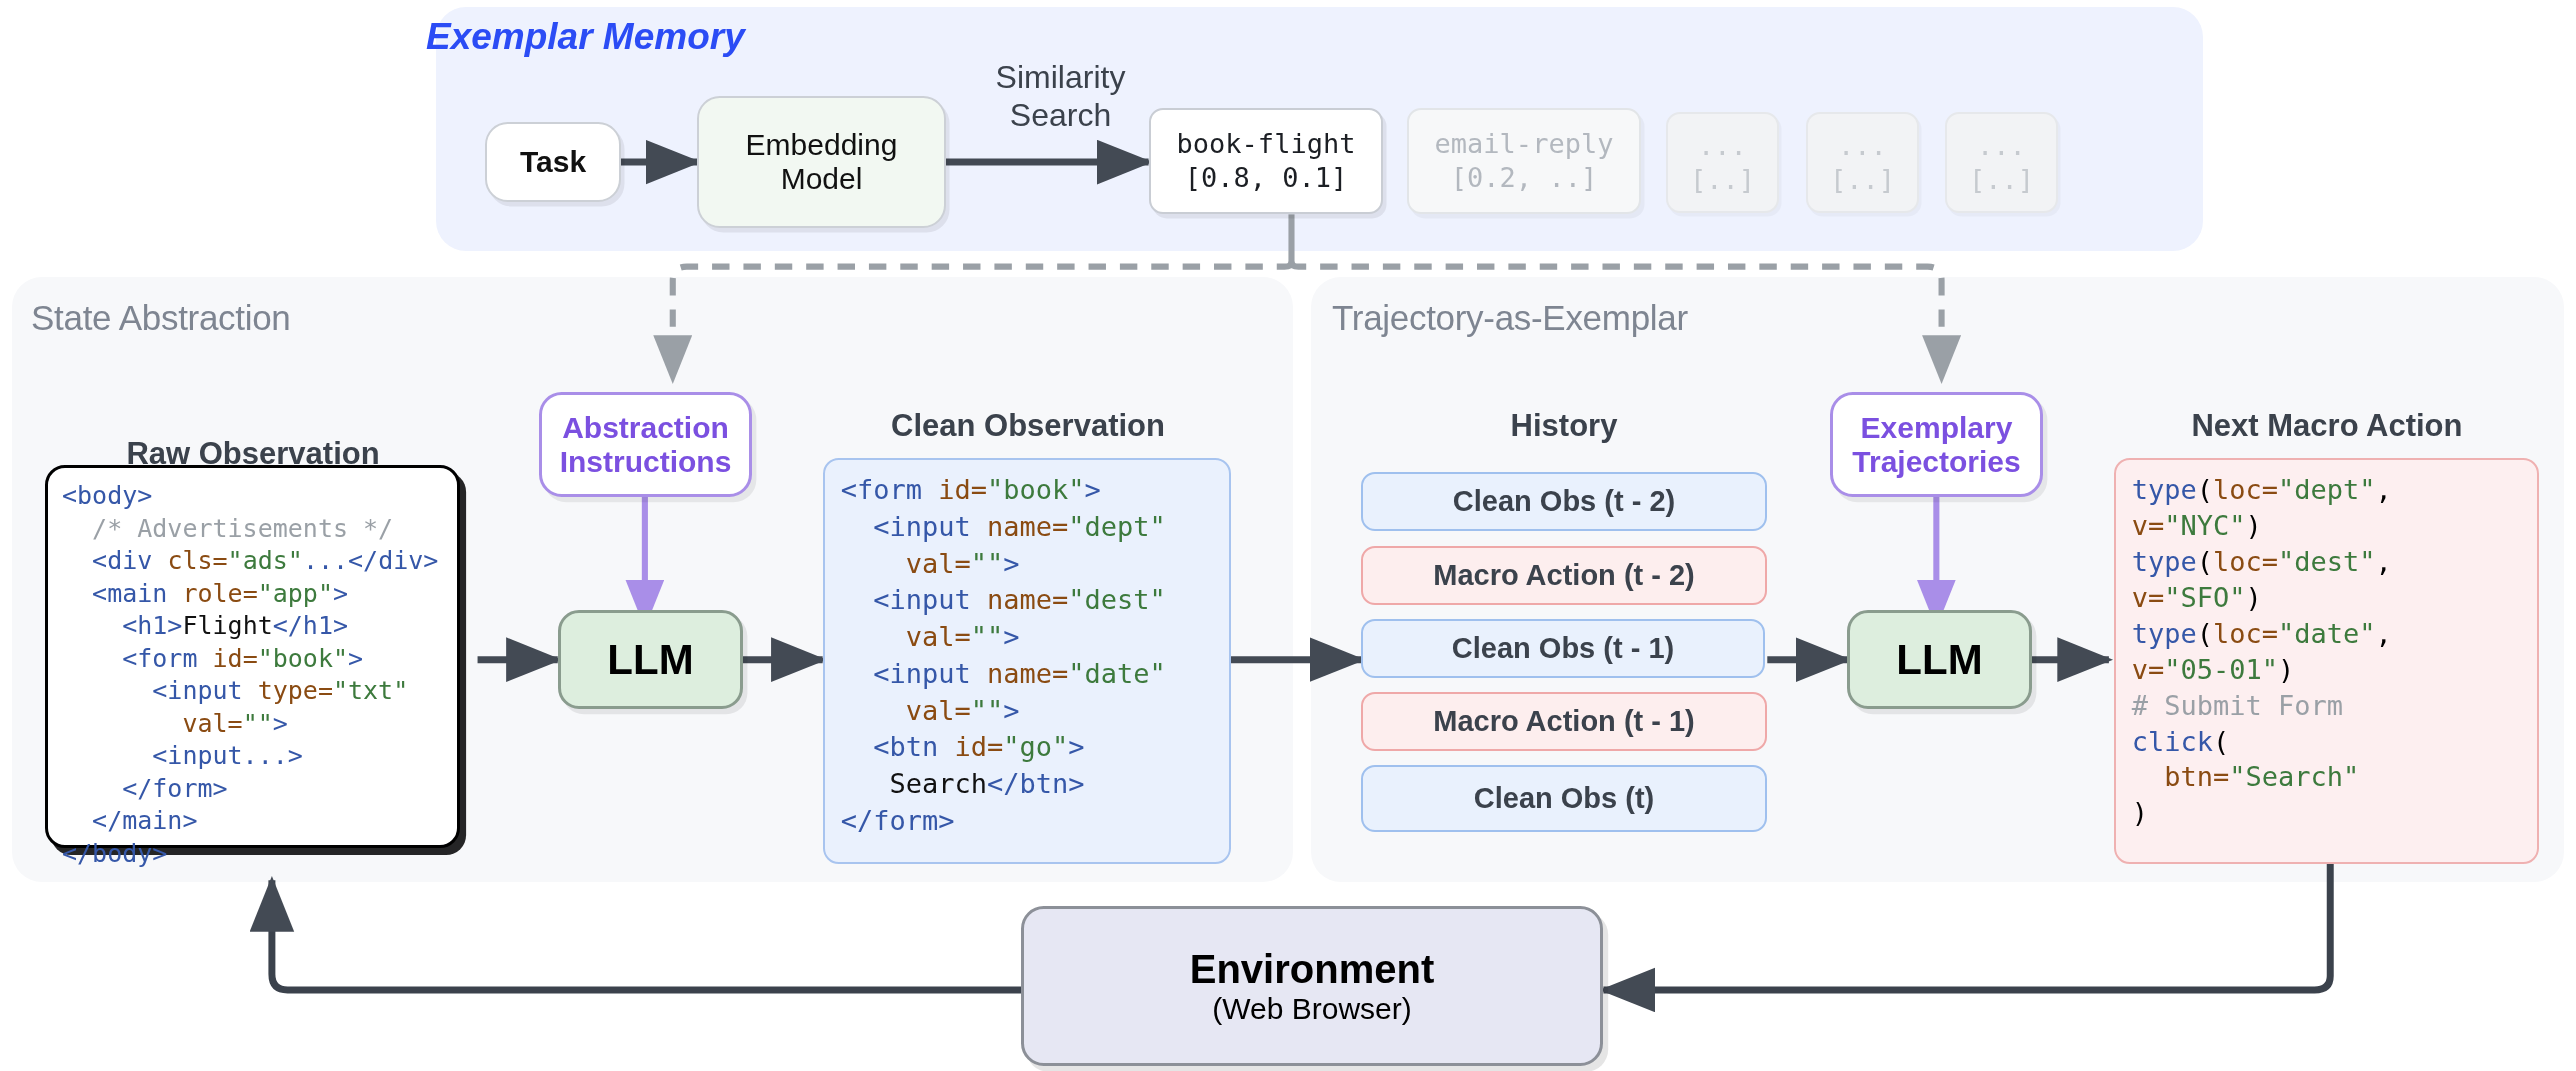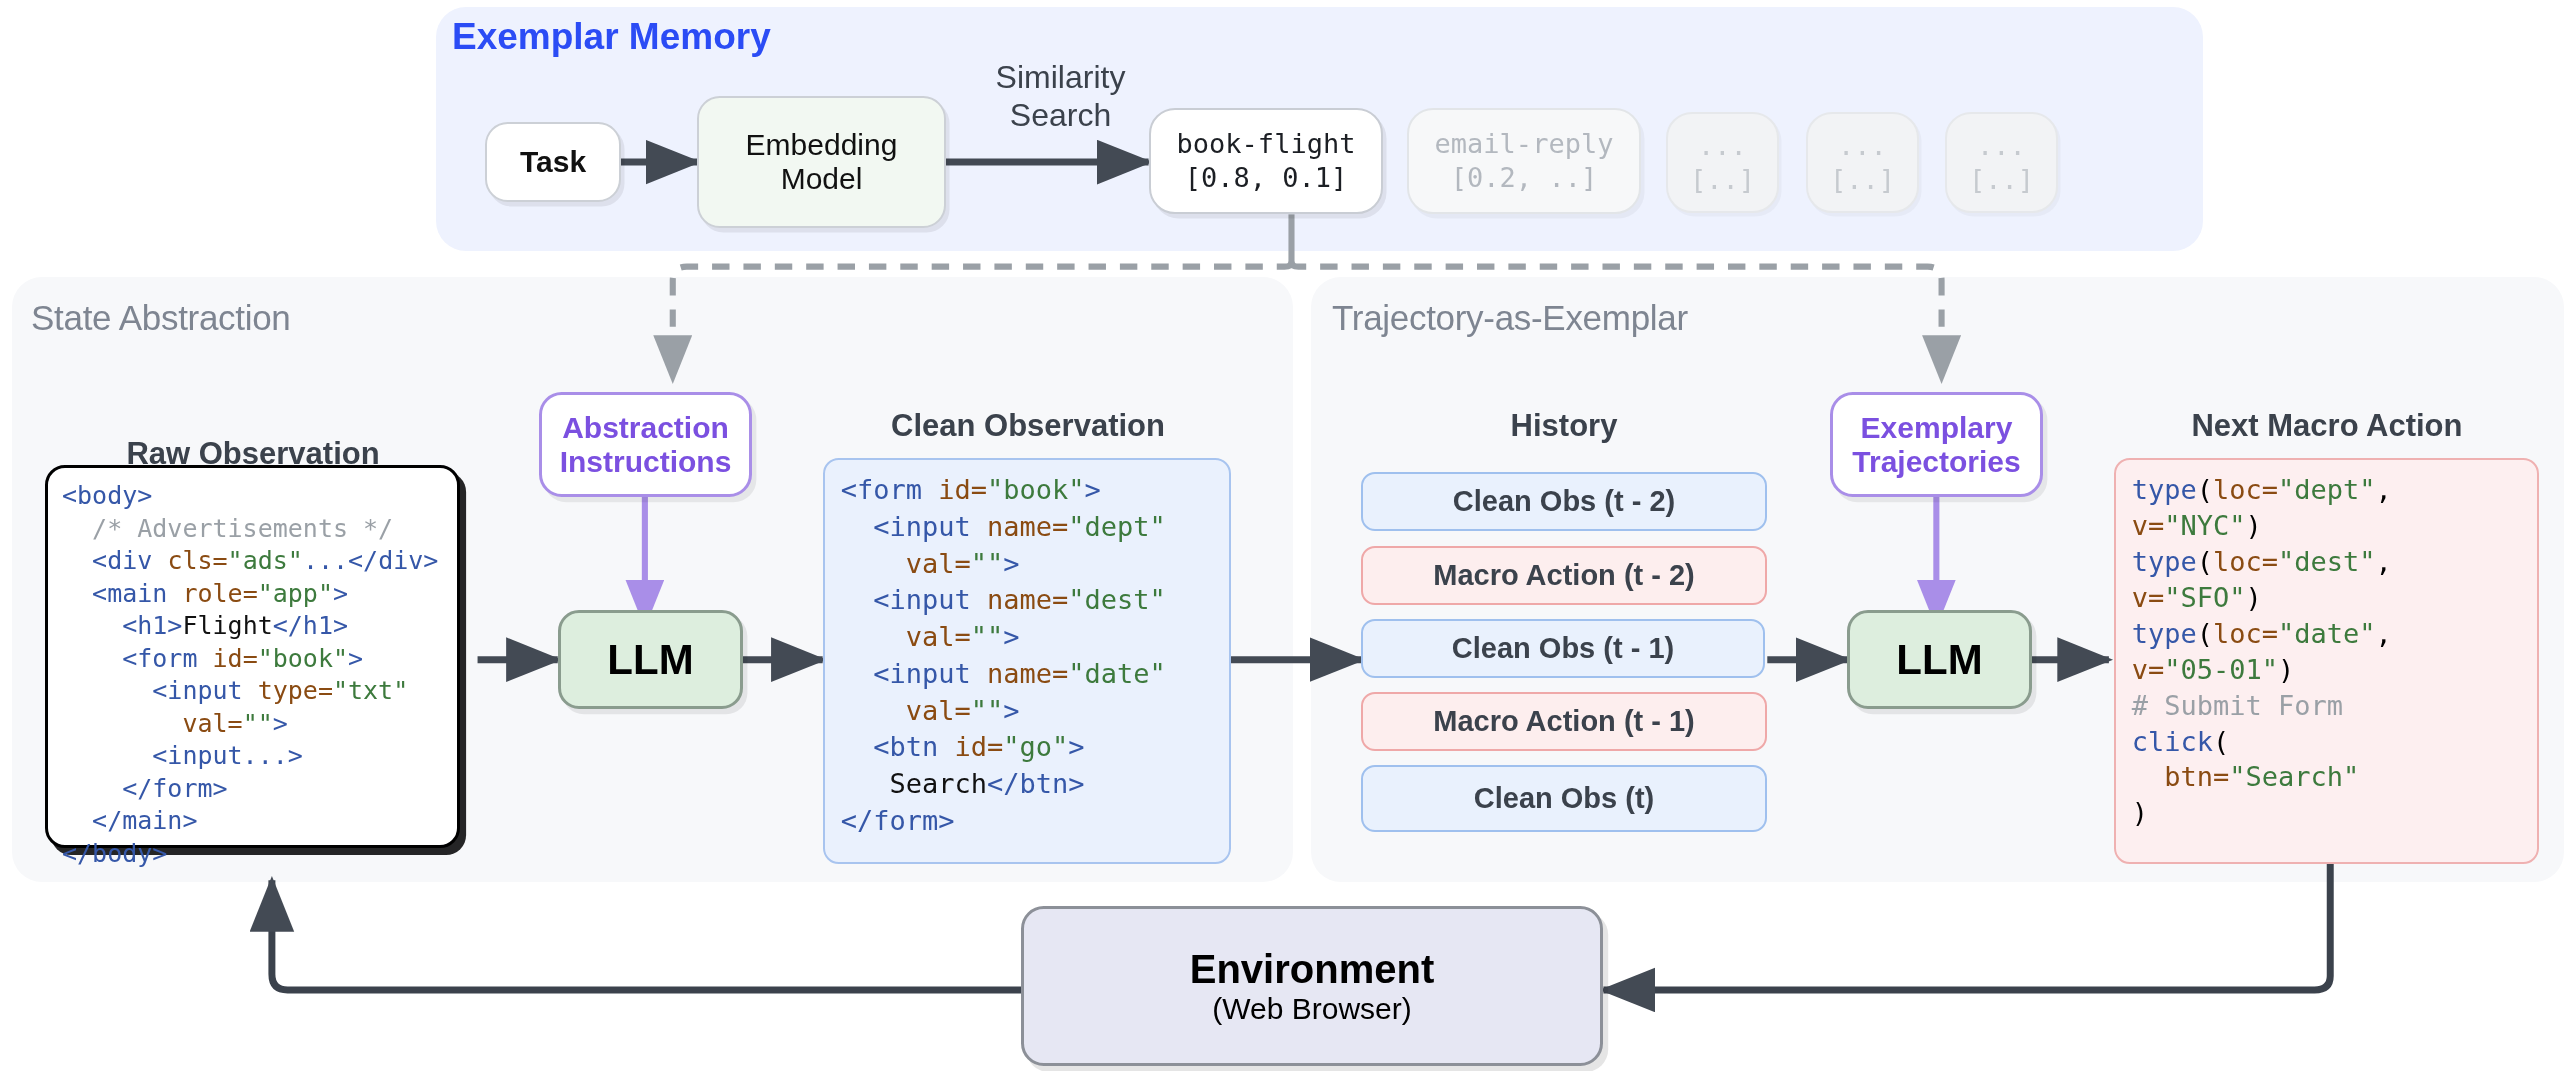--- a/index.html
+++ b/index.html
@@ -6,35 +6,35 @@
   body{width:2576px;height:1071px;position:relative;overflow:hidden;
        font-family:"Liberation Sans",sans-serif;}
   .abs{position:absolute;box-sizing:border-box;}
 
   
   #memory-panel{left:436px;top:7px;width:1767px;height:244px;background:#eef2fe;border-radius:30px;}
   #state-panel{left:12.2px;top:277px;width:1281px;height:605px;background:#f7f8fa;border-radius:30px;}
   #traj-panel{left:1311px;top:277px;width:1253px;height:605px;background:#f7f8fa;border-radius:30px;}
 
   .panel-title{font-size:35px;font-weight:normal;color:#7e8591;letter-spacing:-0.3px;}
-  #memory-title{left:452px;top:15.7px;font-size:37px;font-weight:bold;color:#2b4cf5;}
+  #memory-title{left:426px;top:15.7px;font-size:37px;font-weight:bold;color:#2b4cf5;font-style:italic;}
 
   .col-title{font-size:31px;font-weight:bold;color:#3b424c;text-align:center;}
 
   
   .node{display:flex;align-items:center;justify-content:center;text-align:center;
         border-radius:19px;box-sizing:border-box;}
   .task-box{background:#ffffff;border:2.6px solid #ccd0d6;border-radius:22.7px;
             font-size:30px;font-weight:bold;color:#111;
             box-shadow:3.5px 4.4px 0 rgba(0,0,0,0.07);}
   .embed-box{background:#f2f8f2;border:2.6px solid #ccd0d6;border-radius:22.7px;
              font-size:30px;color:#111;line-height:1.15;
              box-shadow:3.5px 4.4px 0 rgba(0,0,0,0.07);}
   .mono{font-family:"DejaVu Sans Mono","Liberation Mono",monospace;}
-  .exbox{background:#ffffff;border:2.6px solid #c9cdd4;border-radius:26px;
+  .exbox{background:#ffffff;border:2.6px solid #c9cdd4;border-radius:14px;
          font-size:27px;color:#1c1f24;line-height:1.25;
          box-shadow:3.5px 4.4px 0 rgba(0,0,0,0.07);align-items:center;}
   .exbox.dim{background:#f7f8f9;border-color:#e2e5e8;color:#b3b8bf;box-shadow:3.5px 4.4px 0 rgba(0,0,0,0.04);}
   .exbox.dim2{background:#f2f3f5;border-color:#e6e8eb;color:#c6cacf;box-shadow:2.6px 3.5px 0 rgba(0,0,0,0.03);}
 
   .llm-box{background:#ddeede;border:3.5px solid #8a9c8e;border-radius:21px;
            font-size:42px;font-weight:bold;color:#000;
            box-shadow:4.4px 5.2px 0 rgba(0,0,0,0.08);}
   .purple-box{background:#ffffff;border:3.5px solid #a98ee8;border-radius:22.7px;
               font-size:30px;font-weight:bold;color:#7b50e0;line-height:1.12;

